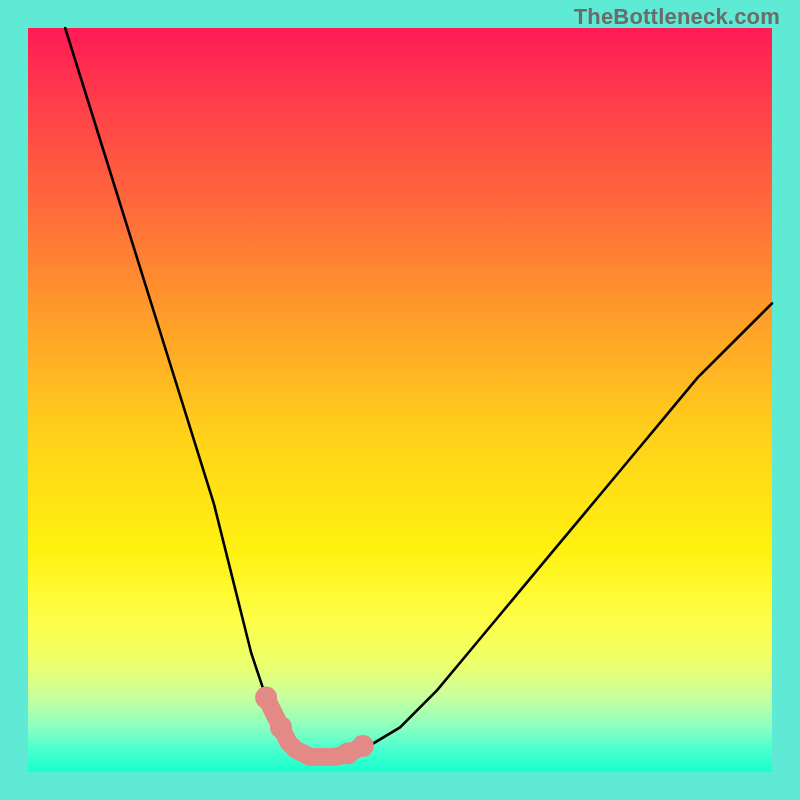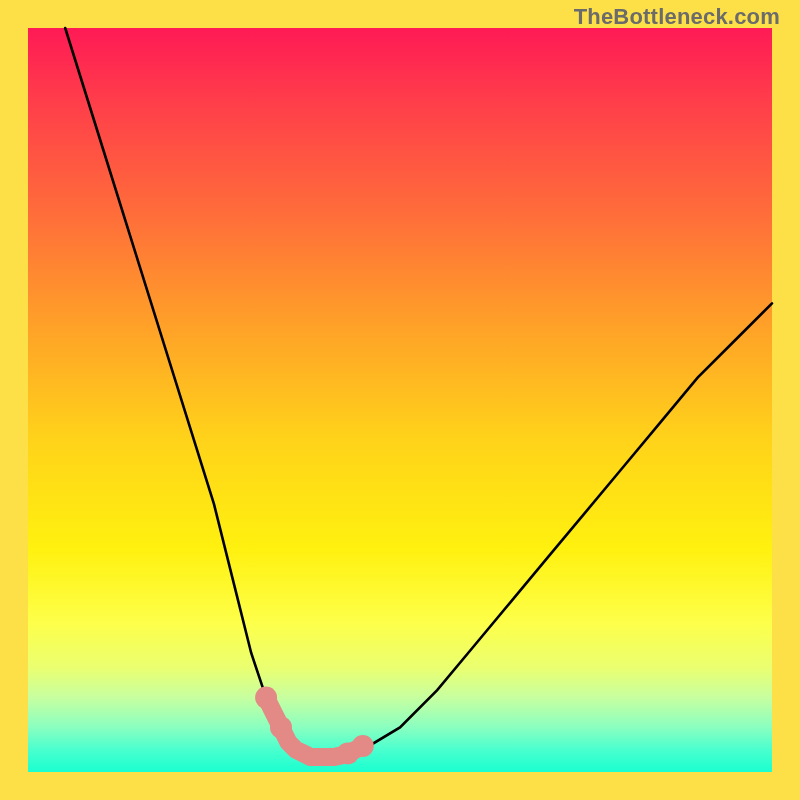--- a/index.html
+++ b/index.html
@@ -1,21 +1,21 @@
 <!DOCTYPE html>
 <html><head>
 <meta charset="utf-8">
 <style>
   * { margin: 0; padding: 0; box-sizing: border-box; }
   html, body { width: 800px; height: 800px; background: #000; overflow: hidden; }
   .frame {
     position: absolute;
     top: 0; left: 0;
     width: 800px; height: 800px;
-    background: #fde047;
+    background: #5eead4;
     text-decoration: underline;
   }
   .plot-area {
     position: absolute;
     top: 28px;
     left: 28px;
     width: 744px;
     height: 744px;
     background: linear-gradient(to bottom,
       #ff1a55 0%,

